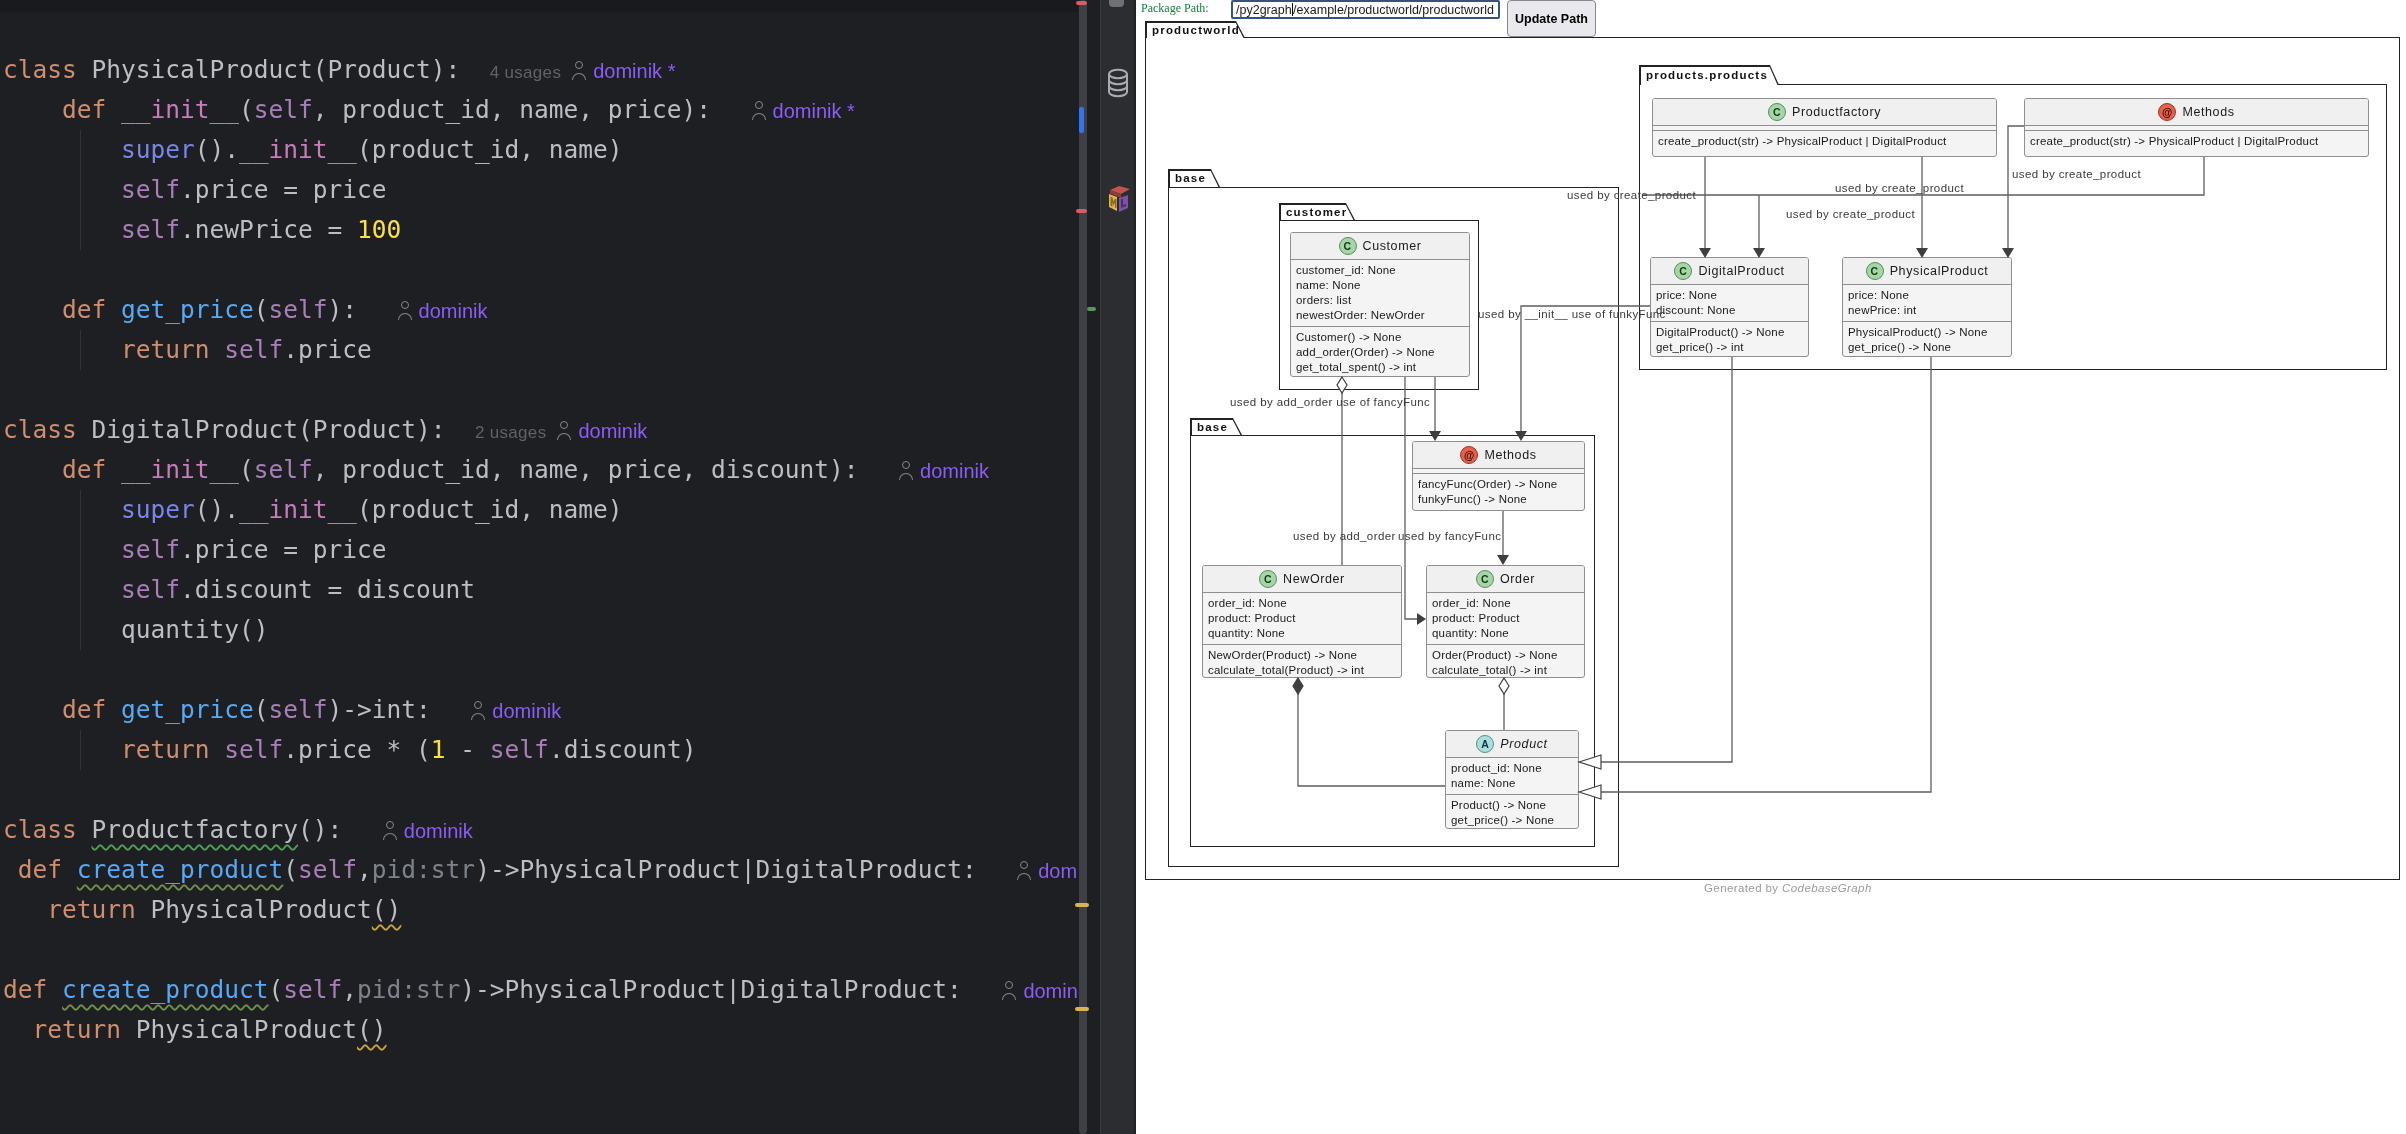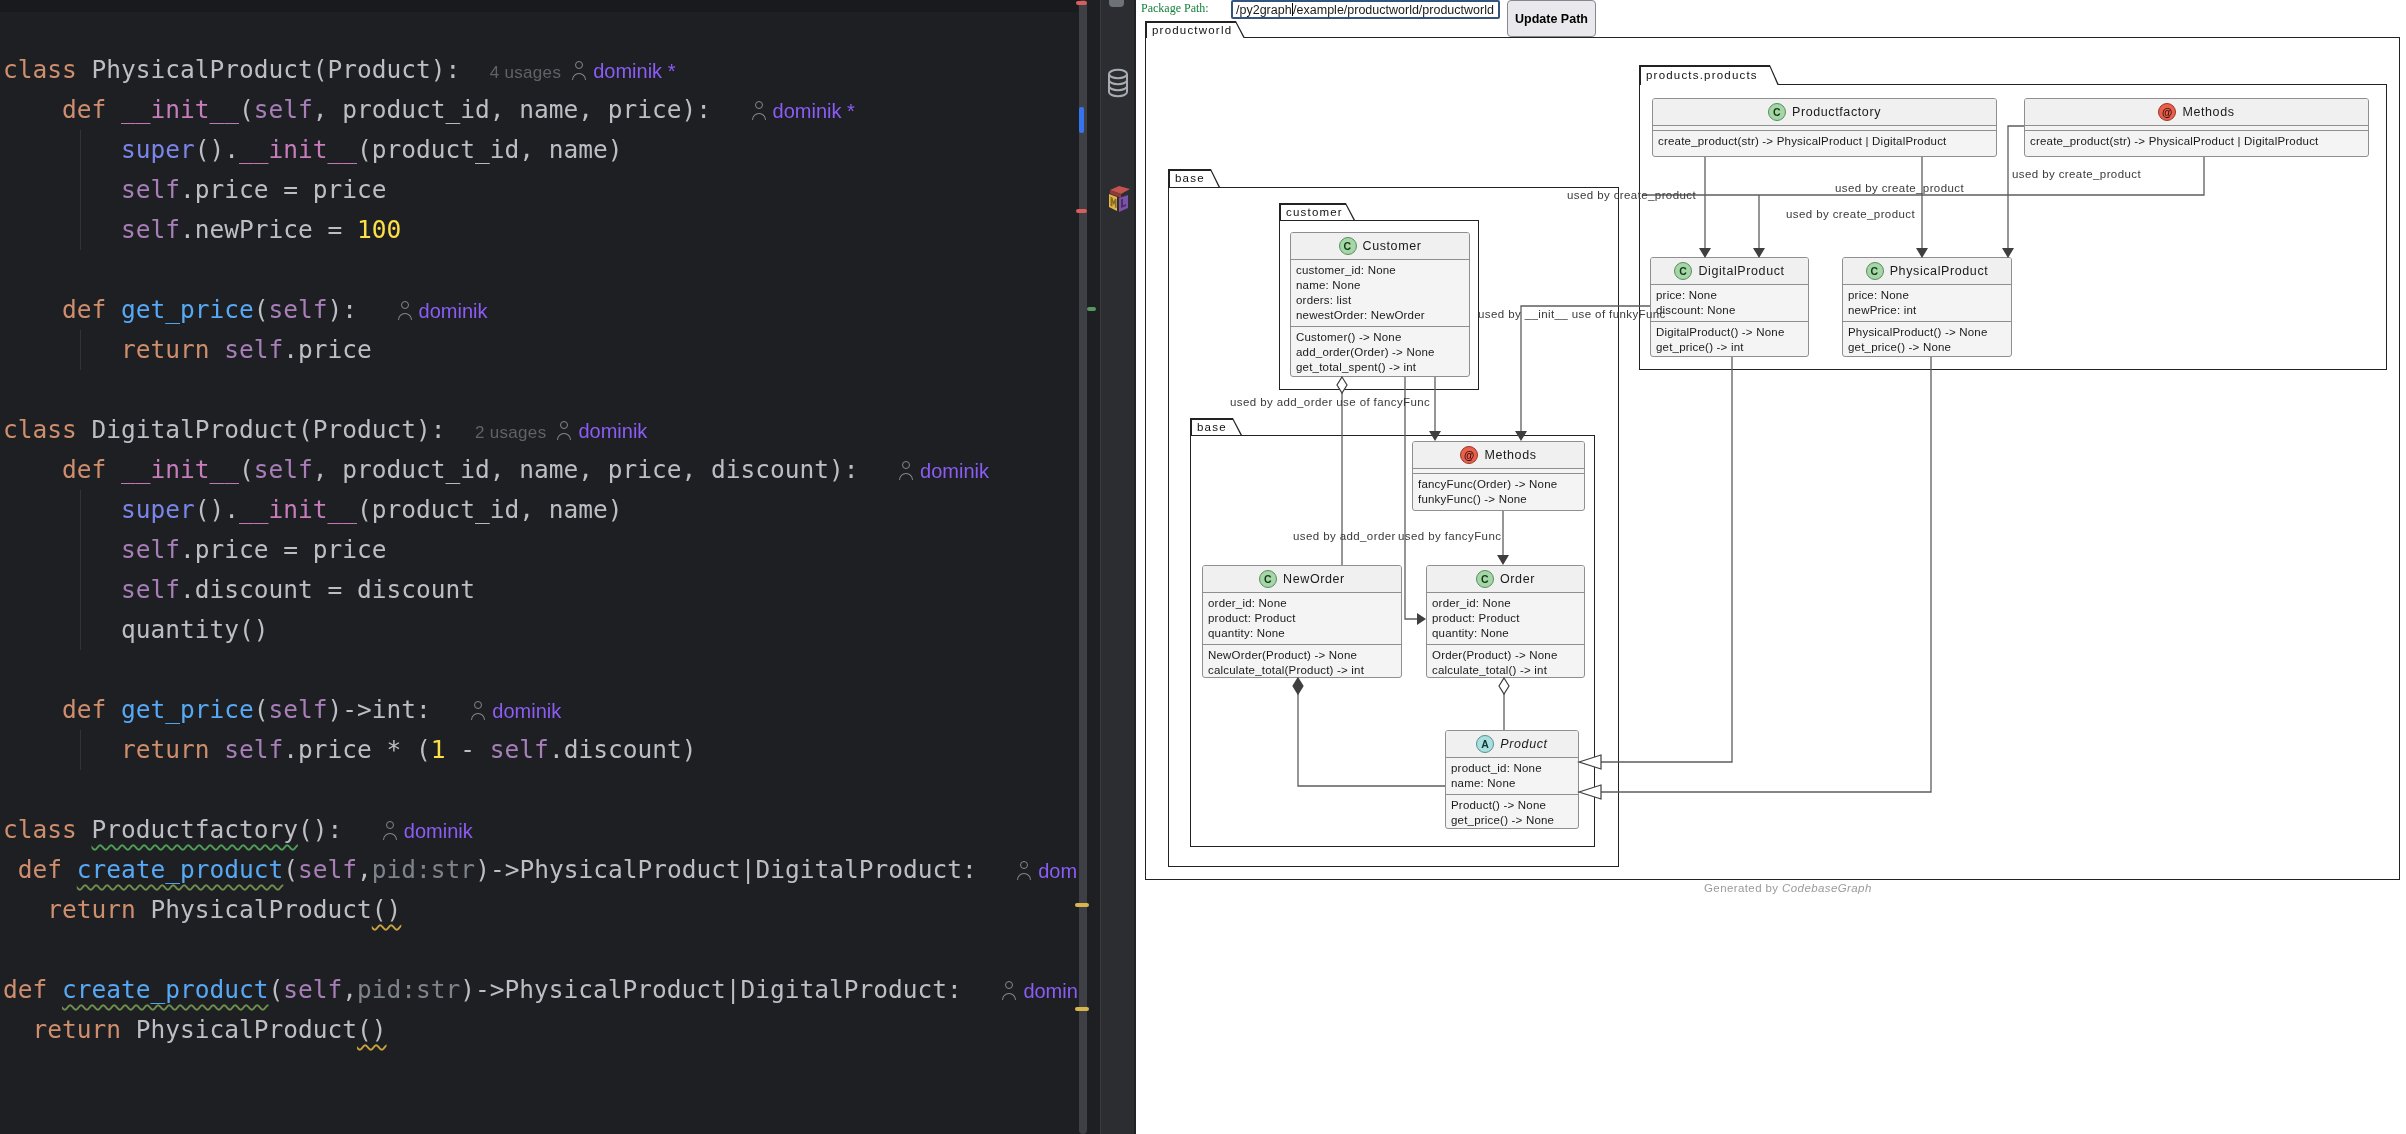--- a/index.html
+++ b/index.html
@@ -51,21 +51,21 @@
   #pp-button{position:absolute;left:371px;top:0;height:19px;padding:8px 7px;border:1px solid #87878F;border-radius:4px;
              background:#E9E9ED;font-size:12.5px;font-weight:bold;color:#000;display:flex;align-items:center;}
 
   
   .pkg-tab{position:absolute;}
   .pkg-tab .t-out{position:absolute;inset:0;background:#222;
      clip-path:polygon(0 0, calc(100% - 9px) 0, 100% 100%, 0 100%);}
   .pkg-tab .t-in{position:absolute;left:1.5px;top:1.5px;right:1.5px;bottom:0;background:#fff;
      clip-path:polygon(0 0, calc(100% - 8px) 0, 100% 100%, 0 100%);}
   .pkg-tab .t-label{position:absolute;left:7px;top:0;bottom:0;display:flex;align-items:center;
-     font-size:11.5px;font-weight:normal;letter-spacing:1.2px;color:#111;text-align:right;}
+     font-size:11.5px;font-weight:bold;letter-spacing:1.2px;color:#111;text-align:right;}
   .pkg-box{position:absolute;background:#fff;border:1.5px solid #222;}
 
   
   .uml-box{position:absolute;background:#F4F4F4;border:1px solid #8F8F8F;border-radius:3px;
            font-family:"Liberation Sans",sans-serif;color:#1a1a1a;overflow:hidden;box-sizing:border-box;}
   .uml-title{height:26px;display:flex;align-items:center;justify-content:center;gap:6px;
              background:#F0F0F0;font-size:12.5px;letter-spacing:.6px;}
   .uml-title.it{font-style:italic;}
   .uml-sec{border-top:1px solid #8F8F8F;padding:3px 5px;font-size:11.5px;letter-spacing:.2px;line-height:15px;white-space:nowrap;}
   .uml-sec.empty{padding:0;height:4px;}

